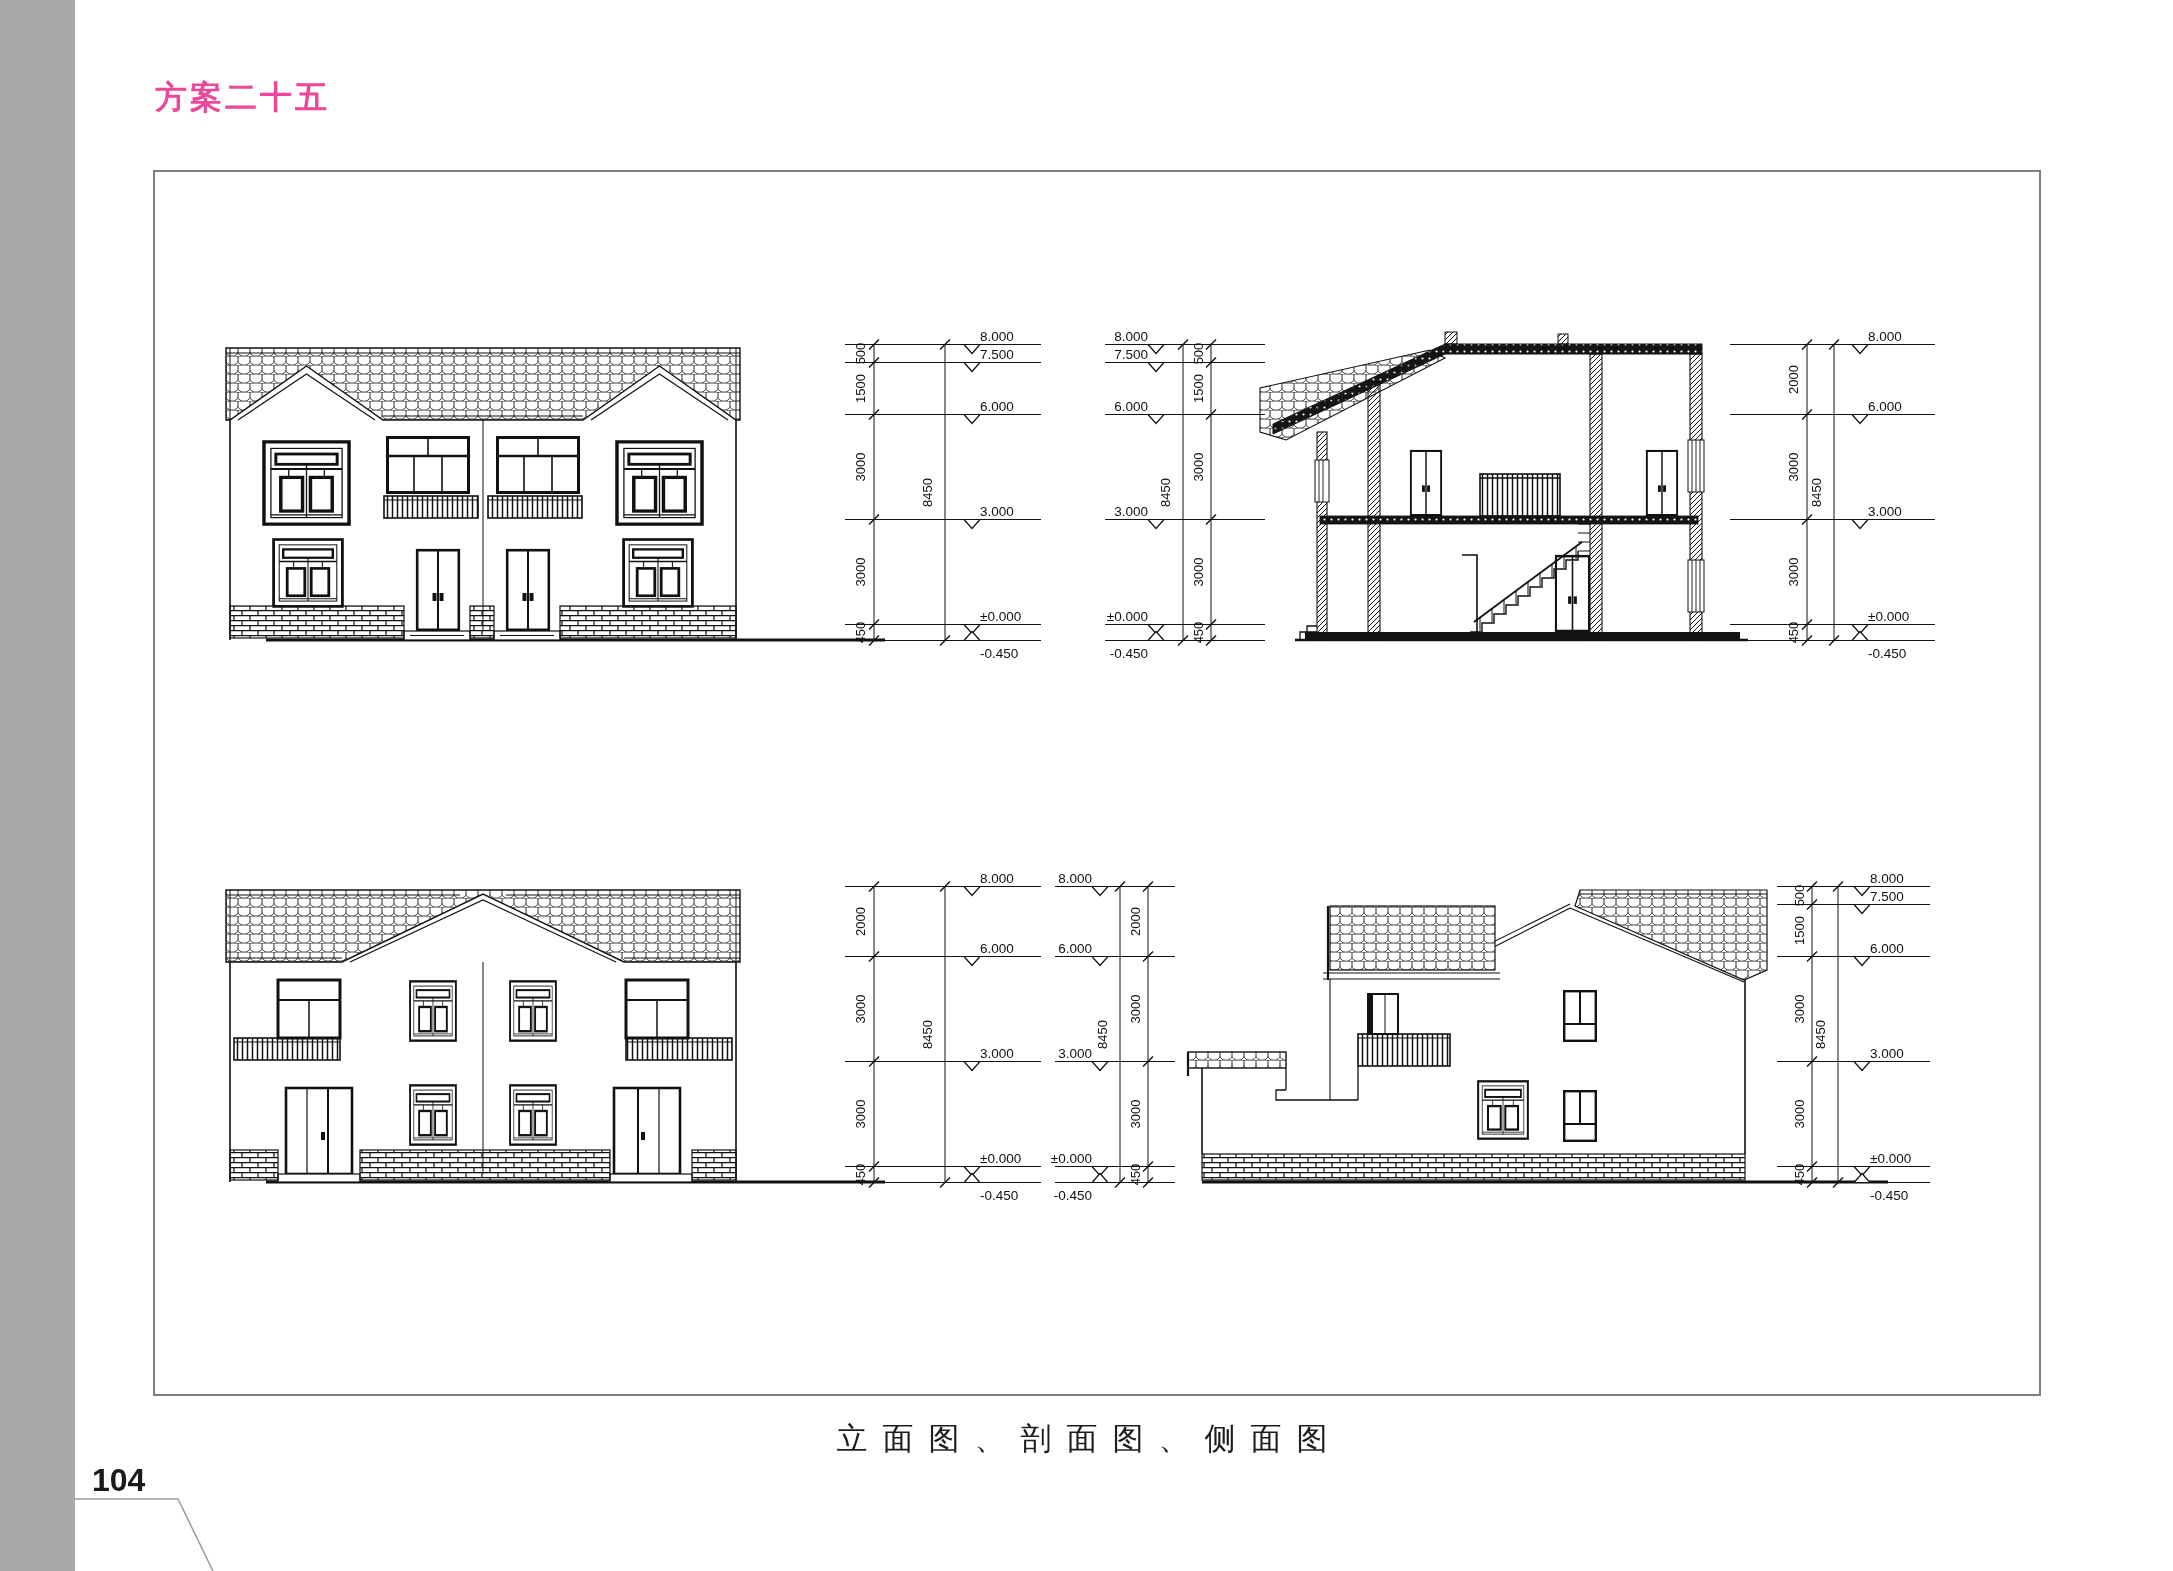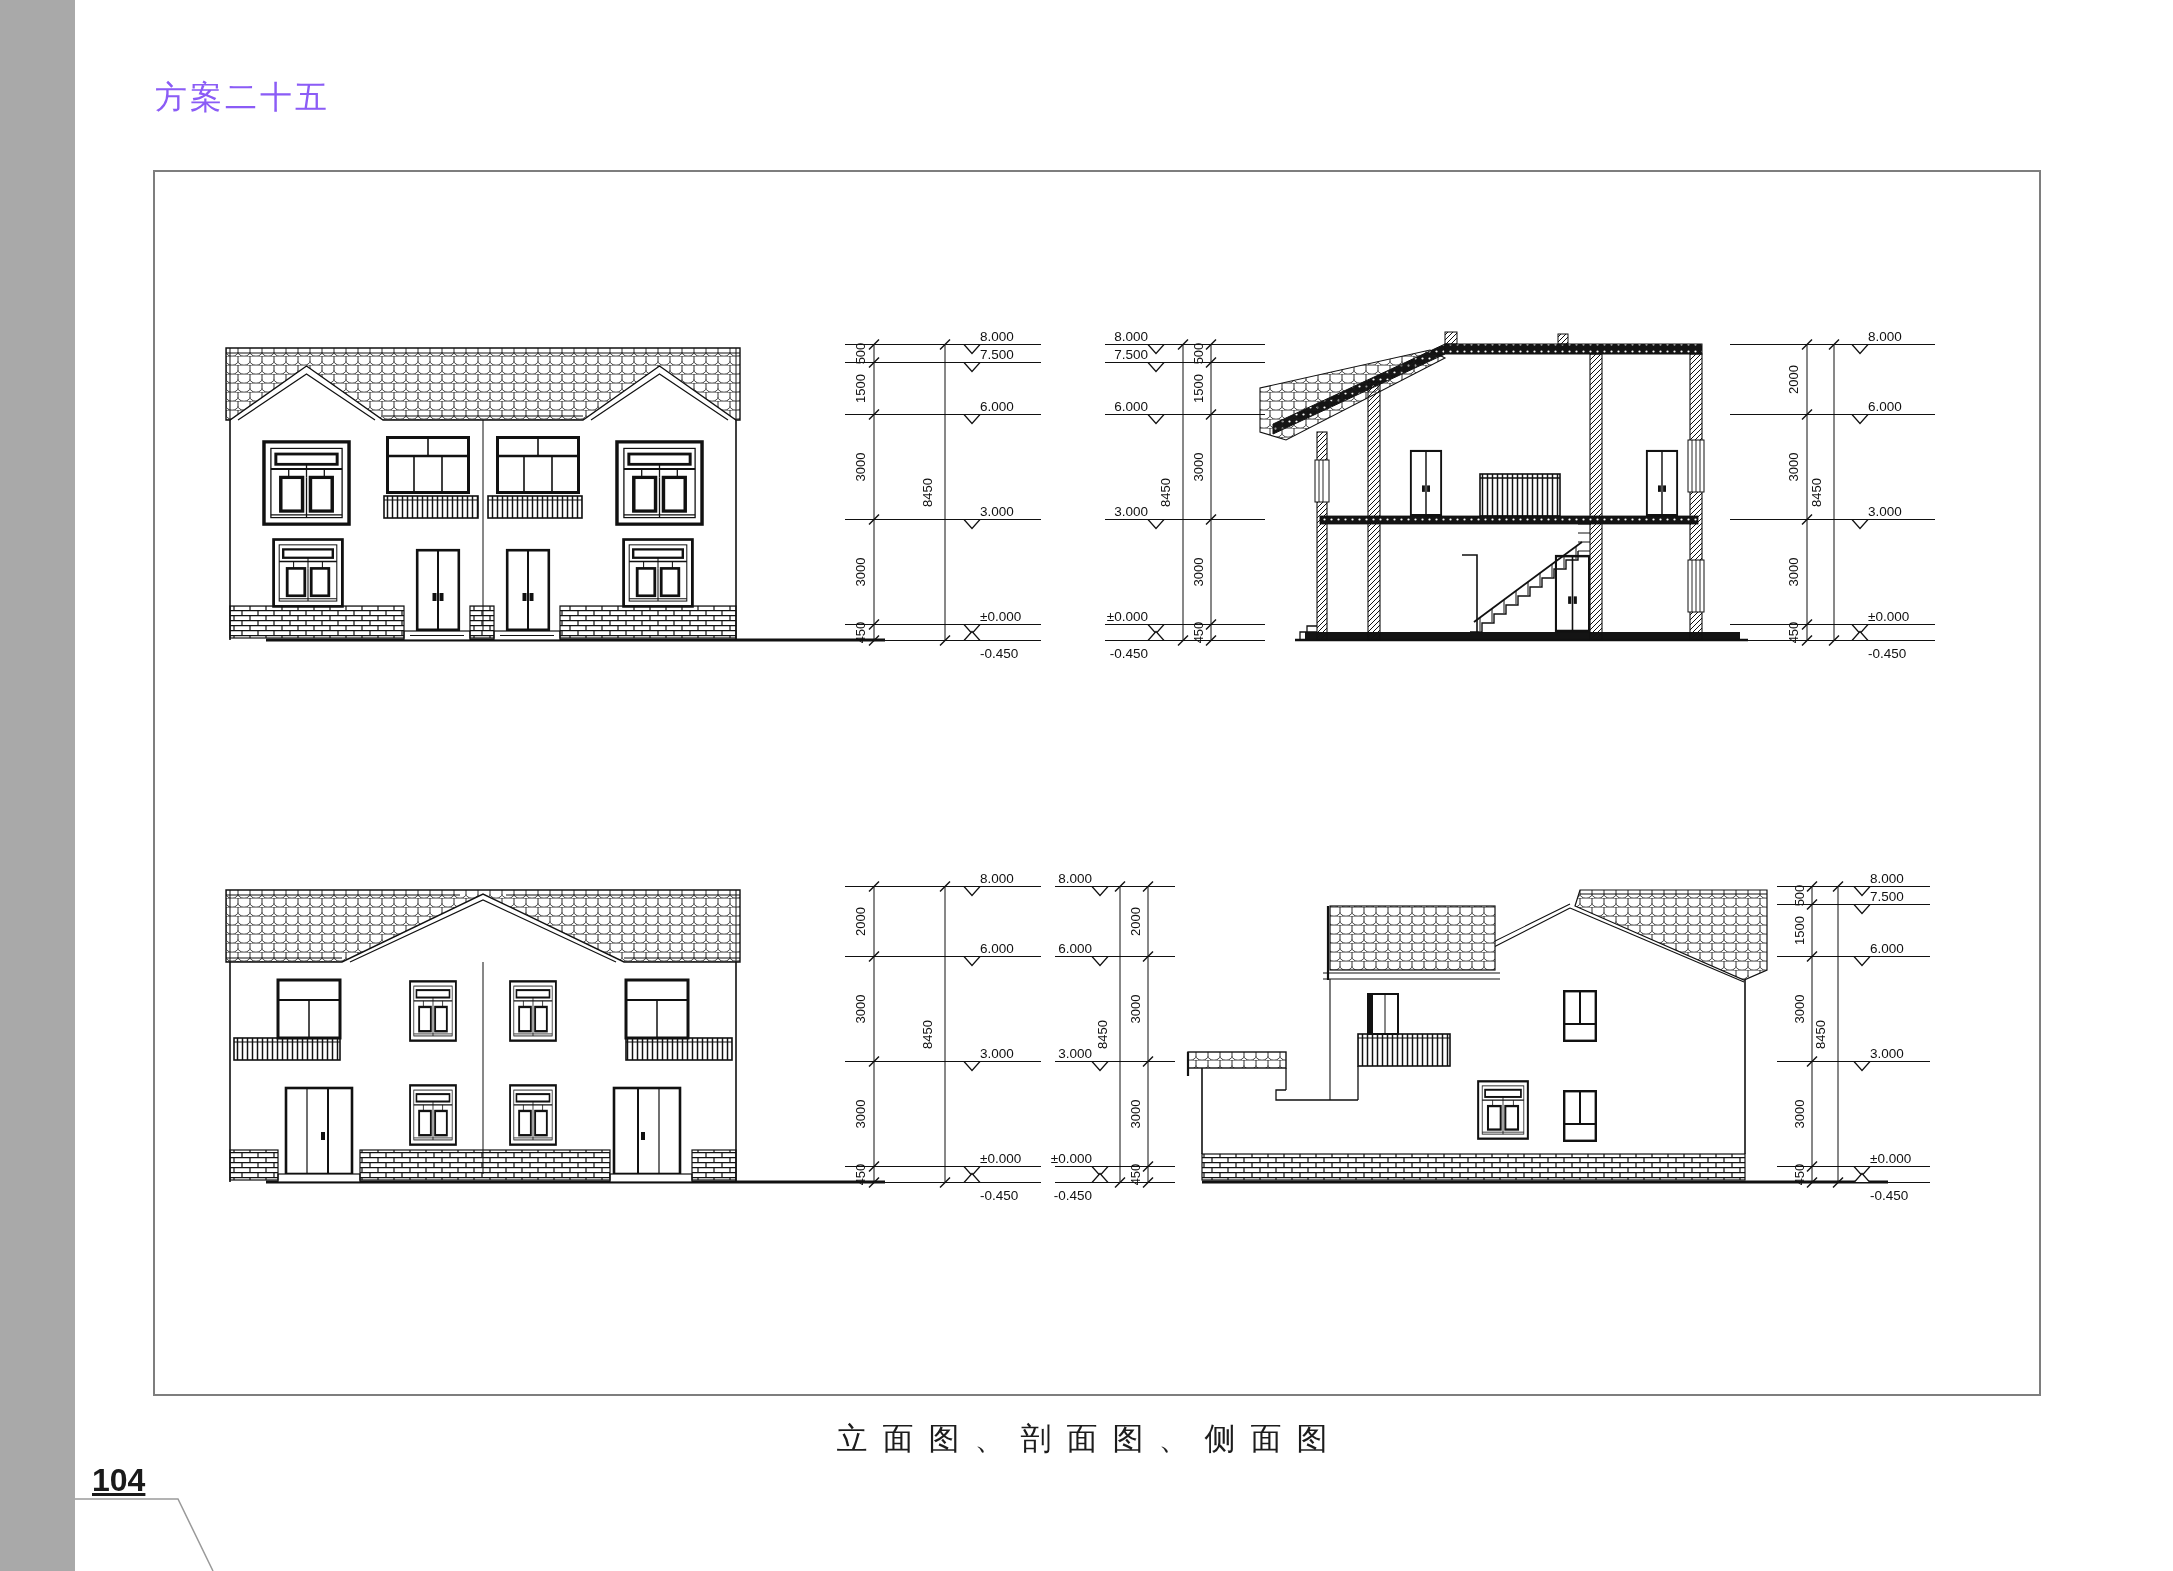--- a/index.html
+++ b/index.html
@@ -1,28 +1,28 @@
 <!DOCTYPE html>
 <html><head>
 <meta charset="utf-8">
 <style>
   html,body{margin:0;padding:0;background:#fff;}
   .page{position:relative;width:2173px;height:1571px;background:#ffffff;overflow:hidden;
         font-family:"Liberation Sans", sans-serif;color:#111;}
   .sidebar{position:absolute;left:0;top:0;width:75px;height:1571px;background:#a9a9a9;}
-  .title{position:absolute;left:155px;top:76px;font-size:32px;font-weight:normal;letter-spacing:3px;margin:0;color:#8b5cf6;}
+  .title{position:absolute;left:155px;top:76px;font-size:32px;font-weight:bold;letter-spacing:3px;margin:0;color:#ec4899;}
   .frame{position:absolute;left:153px;top:170px;width:1884px;height:1222px;border:2px solid #7e7e7e;background:#fff;}
   svg.drawing{position:absolute;overflow:visible;}
   #d1{left:190px;top:320px;}
   #d2{left:1090px;top:320px;}
   #d3{left:190px;top:862px;}
   #d4{left:1040px;top:862px;}
   .caption{position:absolute;left:146px;top:1418px;width:1887px;text-align:center;
            font-size:31px;letter-spacing:15px;color:#1c1c1c;}
-  .pagenum{position:absolute;left:92px;top:1462px;font-size:32px;font-weight:bold;color:#1a1a1a;text-decoration:underline;}
+  .pagenum{position:absolute;left:92px;top:1462px;font-size:32px;font-weight:bold;color:#1a1a1a;}
   .corner{position:absolute;left:70px;top:1490px;}
   svg text{font-family:"Liberation Sans", sans-serif;}
 </style>
 </head>
 <body>
 
 <div class="page">
 
   <svg width="0" height="0" style="position:absolute">
     <defs>

